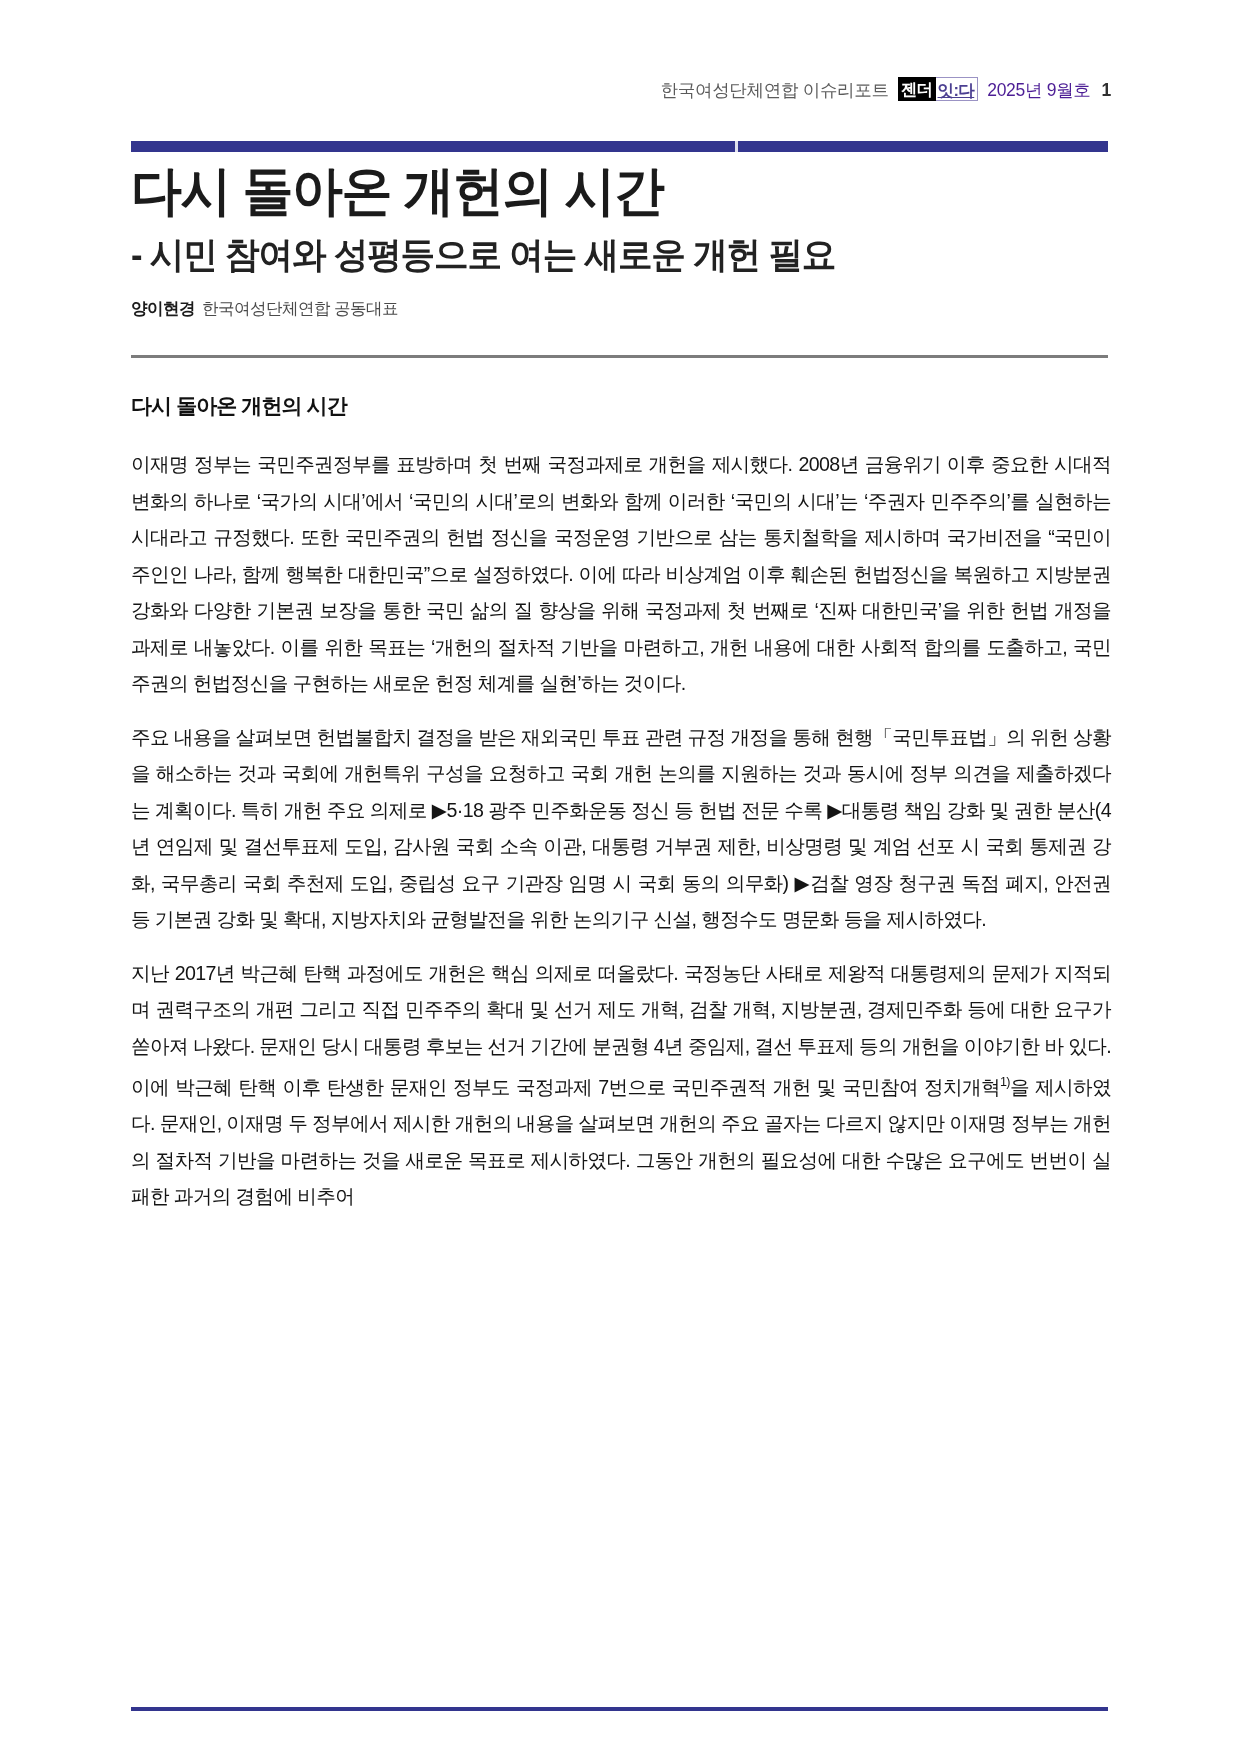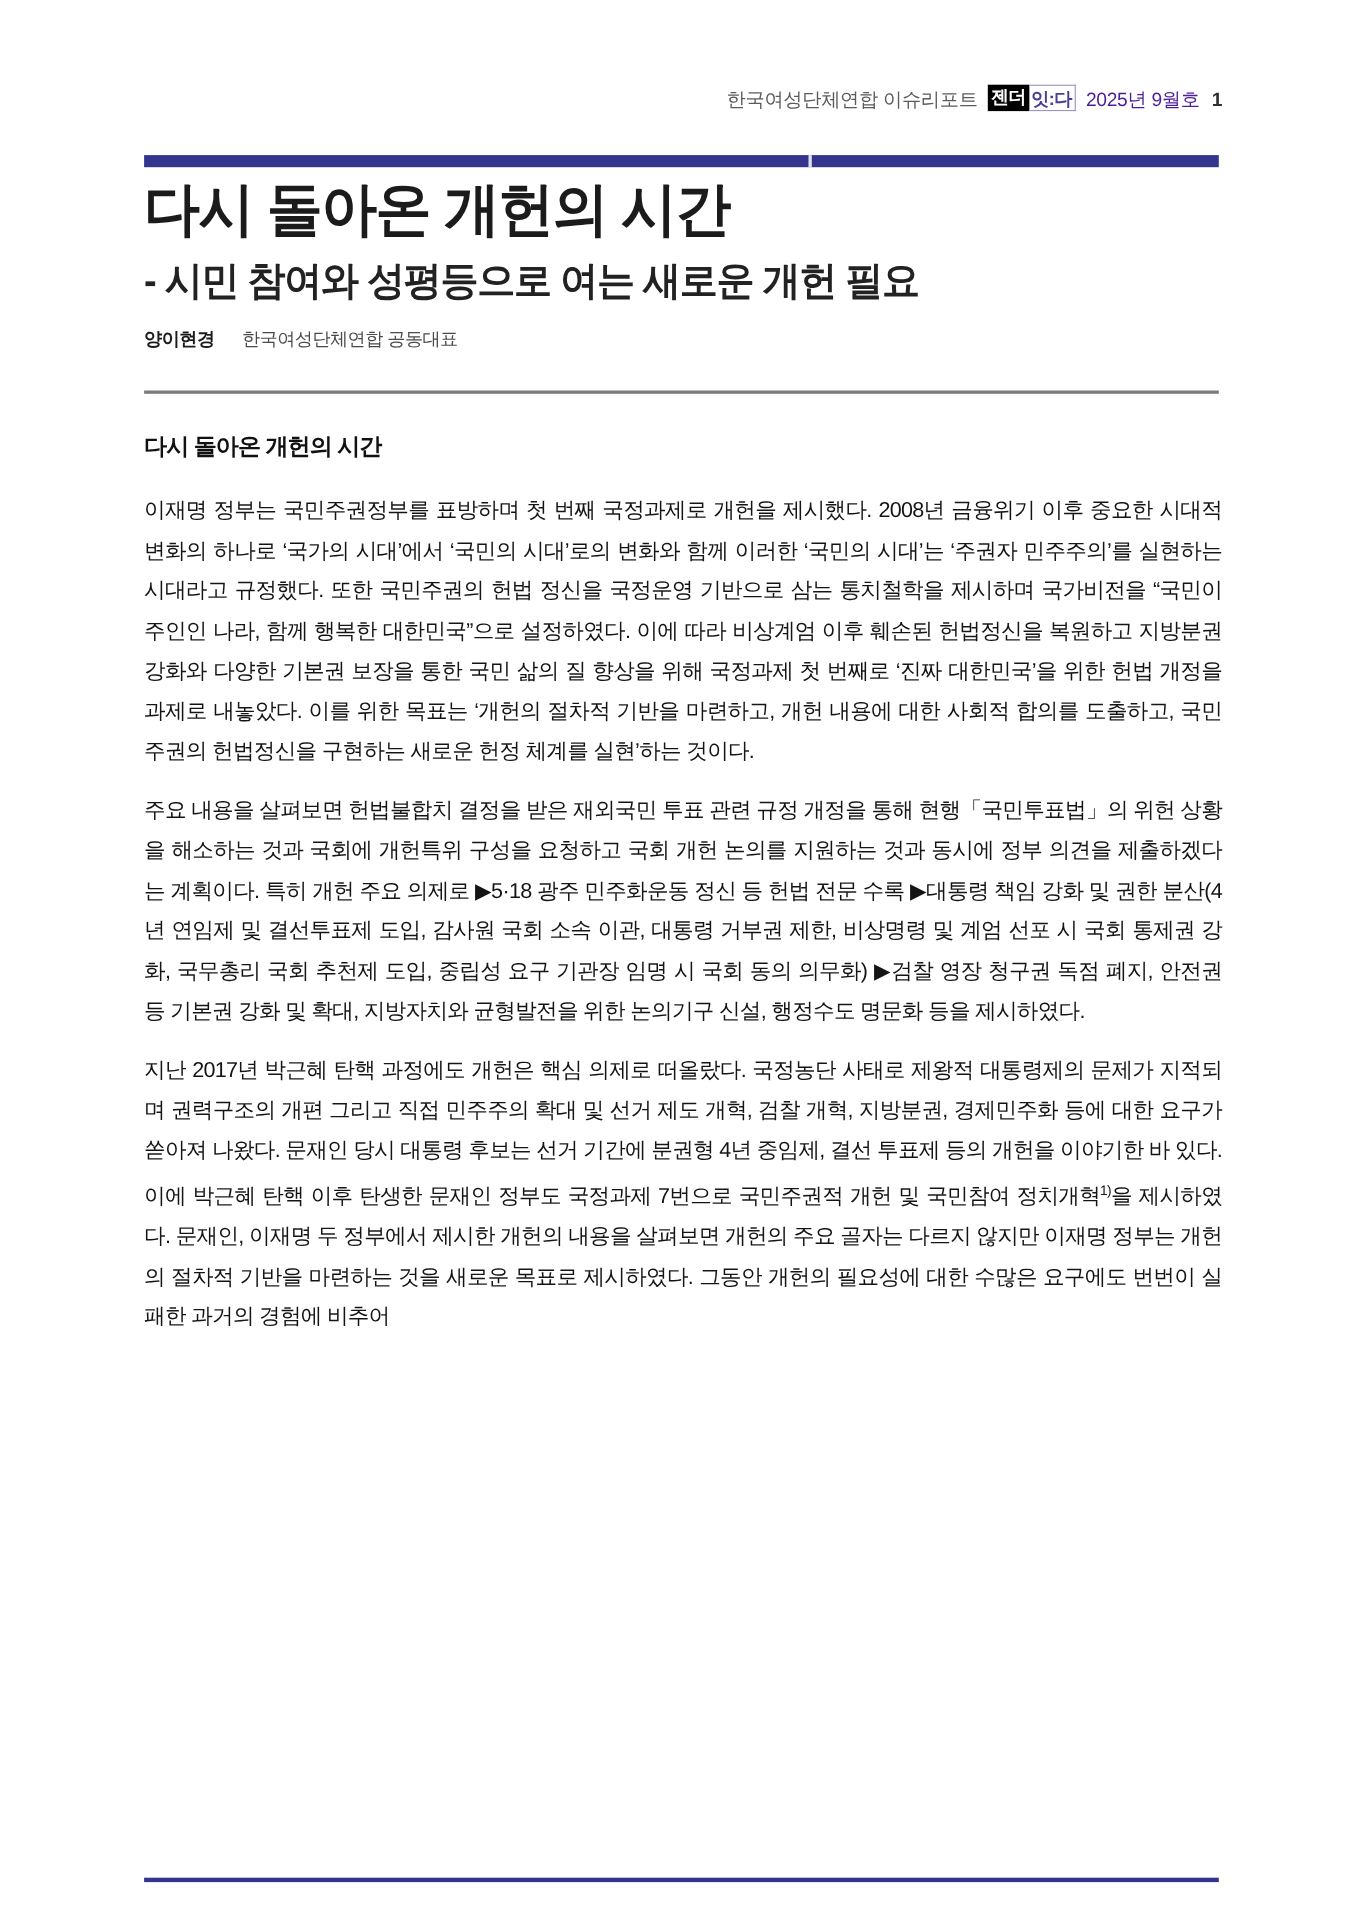--- a/index.html
+++ b/index.html
@@ -53,20 +53,21 @@
     color: #ffffff;
     padding: 0 3px 0 3px;
   }
   .brand-badge .b-right {
     background: #ffffff;
     color: #4b3f91;
     border: 1px solid #9b93c4;
     border-left: none;
     padding: 0 3px 16px 2px;
     box-sizing: border-box;
+    text-decoration: underline;
   }
   .rh-issue { color: #4c1d95; }
   .rh-page { color: #2f2f2f; font-weight: bold; margin-left: 2px; }
 
   
   .top-rule {
     position: absolute;
     left: 131px;
     top: 141px;
     width: 977px;
@@ -116,21 +117,21 @@
     font-size: 16.5px;
     letter-spacing: -0.5px;
     color: #3a3a3a;
     white-space: nowrap;
   }
   .byline .author {
     font-weight: bold;
     color: #1b1b1b;
     margin-right: 7px;
   }
-  .byline .affil { color: #4a4a4a; margin-left: 18px; }
+  .byline .affil { color: #4a4a4a; }
 
   .title-rule {
     position: absolute;
     left: 131px;
     top: 355px;
     width: 977px;
     height: 3px;
     background: #7c7c7c;
   }
 

